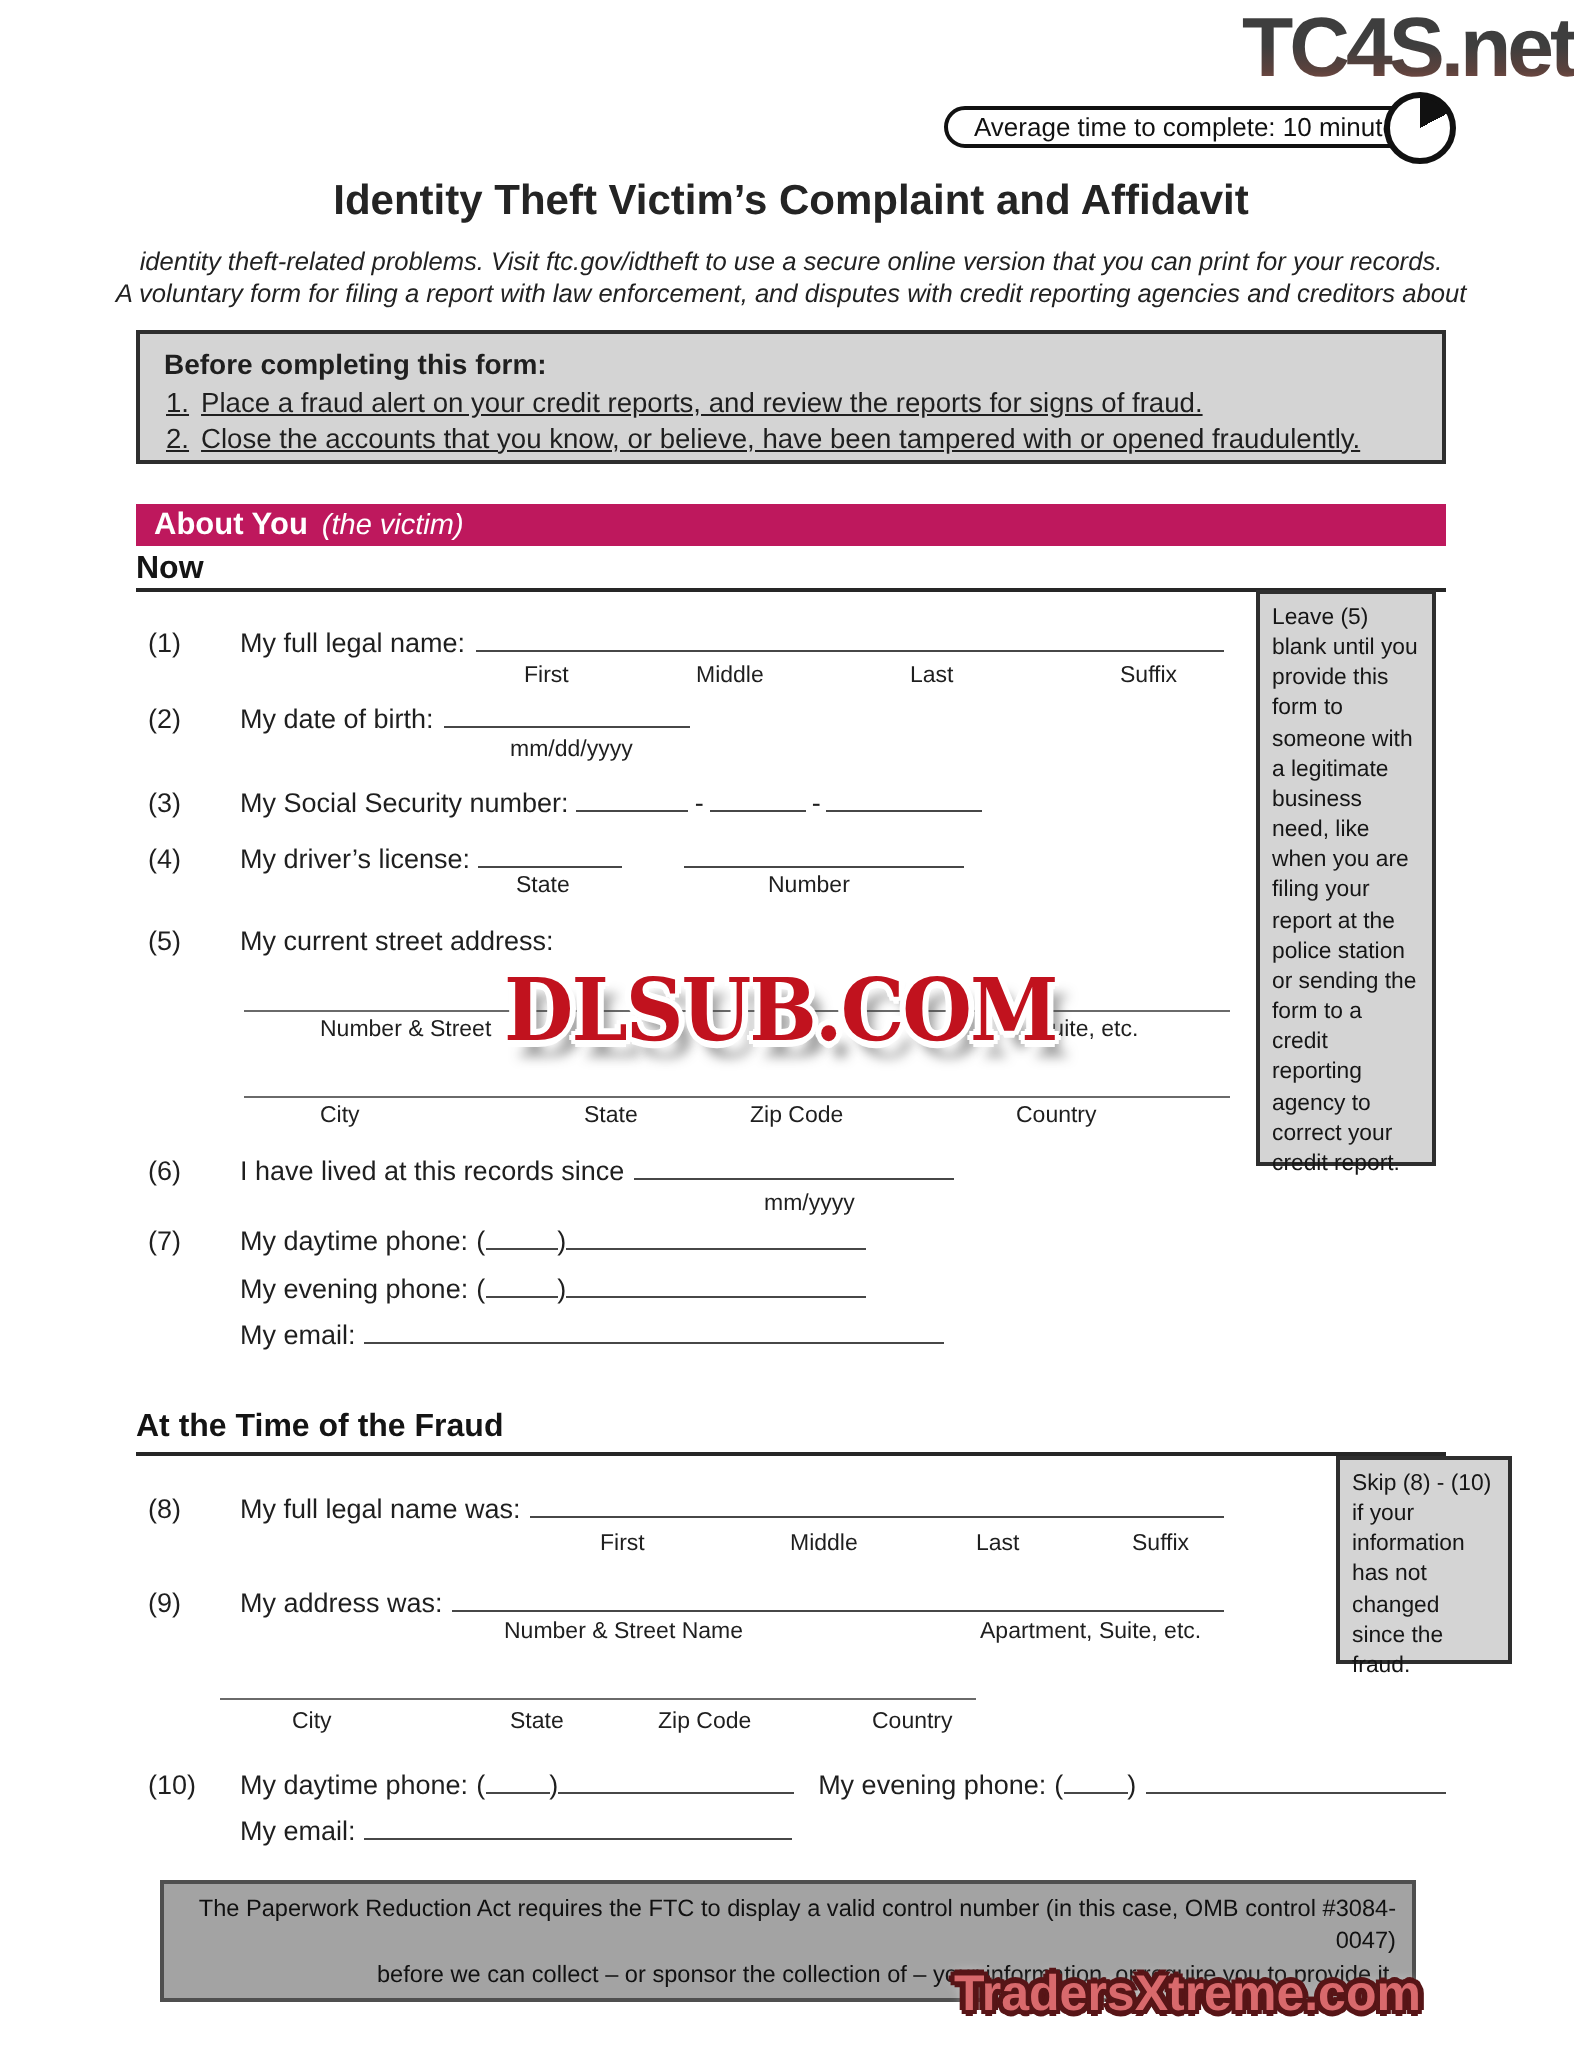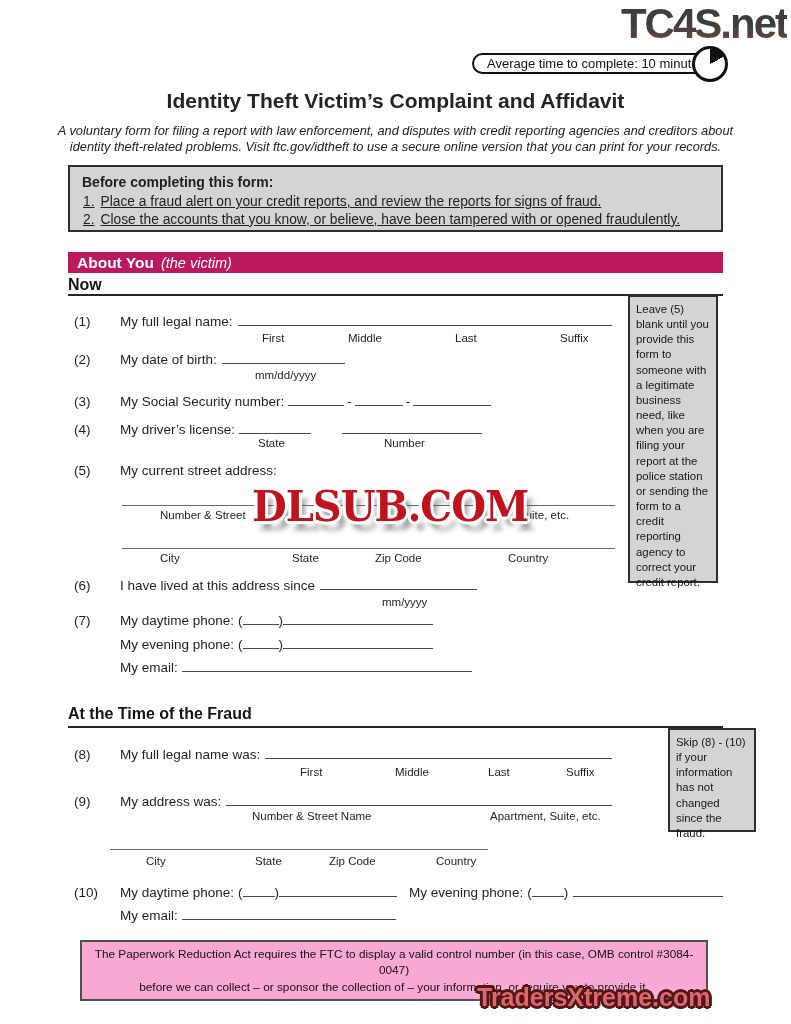--- a/index.html
+++ b/index.html
@@ -48,22 +48,22 @@
   .lbl2{margin-left:12px;}
 
   .sublab{position:absolute;font-size:11.5px;color:#1f1f1f;white-space:nowrap;}
   .line{position:absolute;border-top:1.4px solid #6a6a6a;}
 
   .note-box{position:absolute;background:#d4d4d4;border:2px solid #2e2e2e;box-sizing:border-box;
         font-size:11.4px;line-height:1.33;padding:5px 6px;color:#161616;}
   .leave-box{left:628px;top:295px;width:90px;height:288px;}
   .skip-box{left:630px;top:728px;width:88px;height:104px;margin-left:38px;}
 
-  .paperwork{position:absolute;left:80px;top:940px;width:628px;background:#f9a8d4;
-        border:2px solid #4f4f4f;box-sizing:border-box;text-align:center;font-size:11.8px;
+  .paperwork{position:absolute;left:80px;top:940px;width:628px;background:#a3a3a3;
+        border:2px solid #4f4f4f;box-sizing:border-box;text-align:right;font-size:11.8px;
         line-height:1.38;padding:4px 8px;color:#111;}
 
   .wm-center{position:absolute;left:252px;top:482px;font-family:"DejaVu Serif",serif;font-weight:bold;
         font-size:40px;letter-spacing:-1px;color:#c1121e;transform:scaleY(1.08);
         text-shadow:-2px -2px 0 #fff,2px -2px 0 #fff,-2px 2px 0 #fff,2px 2px 0 #fff,
         -3px 0 0 #fff,3px 0 0 #fff,0 -3px 0 #fff,0 3px 0 #fff,6px 8px 5px rgba(70,70,70,.5);}
   .wm-bottom{position:absolute;left:477px;top:983px;font-size:25px;font-weight:bold;letter-spacing:0px;
         color:#d8696c;
         text-shadow:-2px -2px 0 #571517,2px -2px 0 #571517,-2px 2px 0 #571517,2px 2px 0 #571517,
         0 3px 0 #571517,3px 0 0 #571517,-3px 0 0 #571517,0 -3px 0 #571517,0 0 7px rgba(255,255,255,.85);}
@@ -75,22 +75,22 @@
 
   <div class="logo-top">TC4S.net</div>
 
   <div class="timer-pill">
     <span>Average time to complete: 10 minutes</span>
   </div>
   <div class="clock"></div>
 
   <h1 class="title">Identity Theft Victim’s Complaint and Affidavit</h1>
   <div class="subtitle">
+    <div>identity theft-related problems. Visit ftc.gov/idtheft to use a secure online version that you can print for your records.</div>
     <div>A voluntary form for filing a report with law enforcement, and disputes with credit reporting agencies and creditors about</div>
-    <div>identity theft-related problems. Visit ftc.gov/idtheft to use a secure online version that you can print for your records.</div>
   </div>
 
   <div class="before-box">
     <div class="bb-head">Before completing this form:</div>
     <div class="bb-item">
       <span class="bb-num">1.</span><span>Place a fraud alert on your credit reports, and review the reports for signs of fraud.</span>
     </div>
     <div class="bb-item">
       <span class="bb-num">2.</span><span>Close the accounts that you know, or believe, have been tampered with or opened fraudulently.</span>
     </div>
@@ -149,21 +149,21 @@
   <span class="sublab" style="top:509px;left:160px">Number &amp; Street</span>
   <span class="sublab" style="top:509px;left:518px">Suite, etc.</span>
   <div class="line" style="top:548px;left:122px;width:493px;"></div>
   <span class="sublab" style="top:552px;left:160px">City</span>
   <span class="sublab" style="top:552px;left:292px">State</span>
   <span class="sublab" style="top:552px;left:375px">Zip Code</span>
   <span class="sublab" style="top:552px;left:508px">Country</span>
 
   <div class="frow" style="top:577px;width:403px;">
     <span class="num">(6)</span>
-    <span>I have lived at this address since</span>
+    <span>I have lived at this records since</span>
     <span class="bl grow"></span>
   </div>
   <span class="sublab" style="top:596px;left:382px">mm/yyyy</span>
 
   <div class="frow" style="top:612px;">
     <span class="num">(7)</span>
     <span>My daytime phone:</span>
     <span class="paren-l">(</span>
     <span class="bl" style="width:36px"></span>
     <span>)</span>

